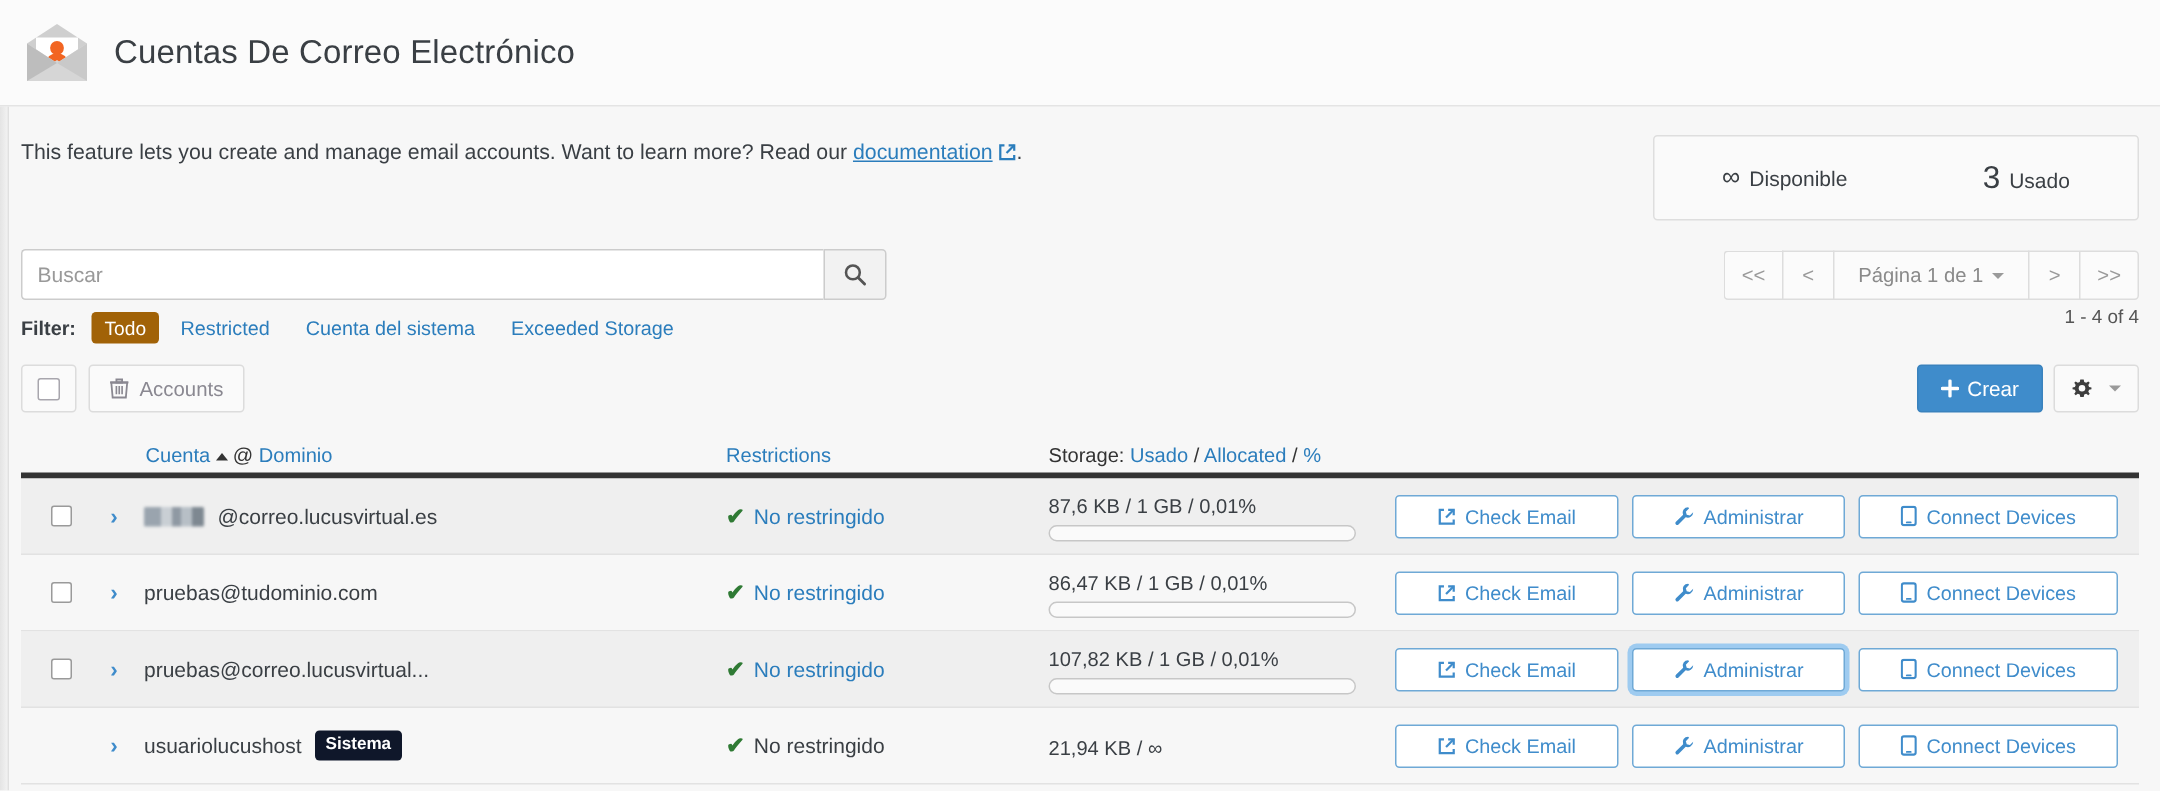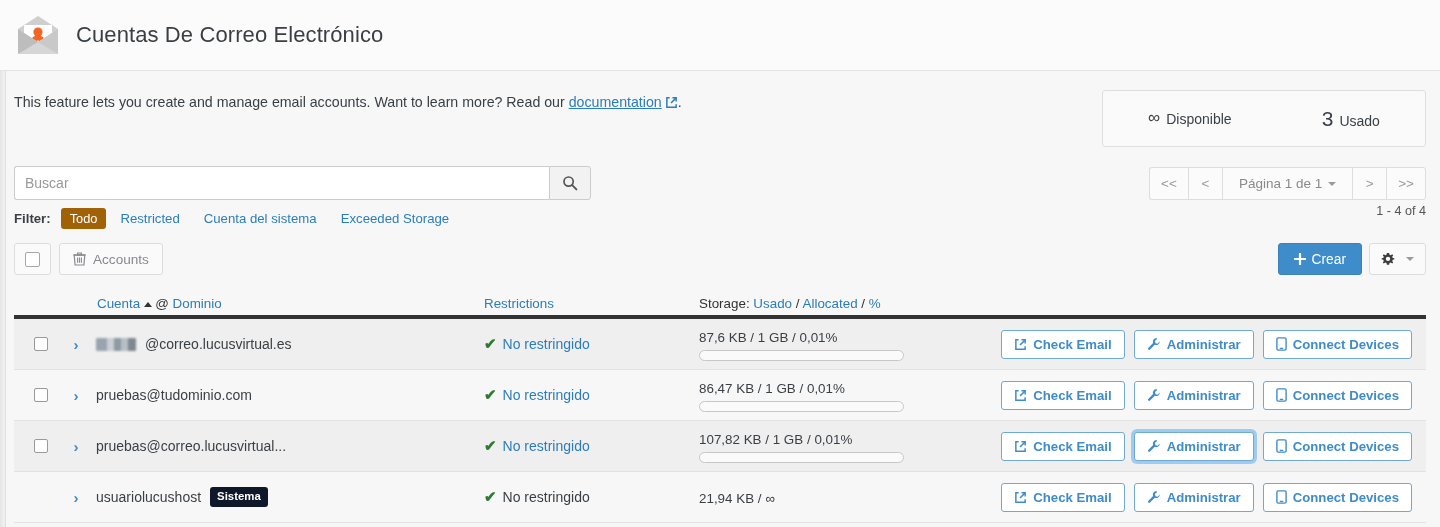--- a/index.html
+++ b/index.html
@@ -217,23 +217,23 @@
   .storage-text{ font-size:13.4px; color:#3a3f44; }
   .progress{
     width:205px; height:11px; border:1px solid #c7c7c7; border-radius:6px;
     background:#fafafa; margin-top:5px;
   }
   .cell-actions{
     width:400px; display:flex; justify-content:flex-end; align-items:center;
     gap:9px; padding-right:14px;
   }
   .act-btn{
-    height:29px; padding:0 12px; border:1px solid #6fa9d6; background:#fff;
+    height:29px; padding:0 27px; border:1px solid #6fa9d6; background:#fff;
     border-radius:3px; color:#3f8ccb; font-size:13.2px;
-    display:flex; align-items:center; gap:6px; cursor:pointer; white-space:nowrap;font-weight:bold;
+    display:flex; align-items:center; gap:6px; cursor:pointer; white-space:nowrap;
   }
   .act-btn.focused{
     box-shadow:0 0 0 3px #9ecbf0;
     border-color:#6fa9d6;
   }
   svg{ display:block; }
 </style>
 </head>
 <body>
 

